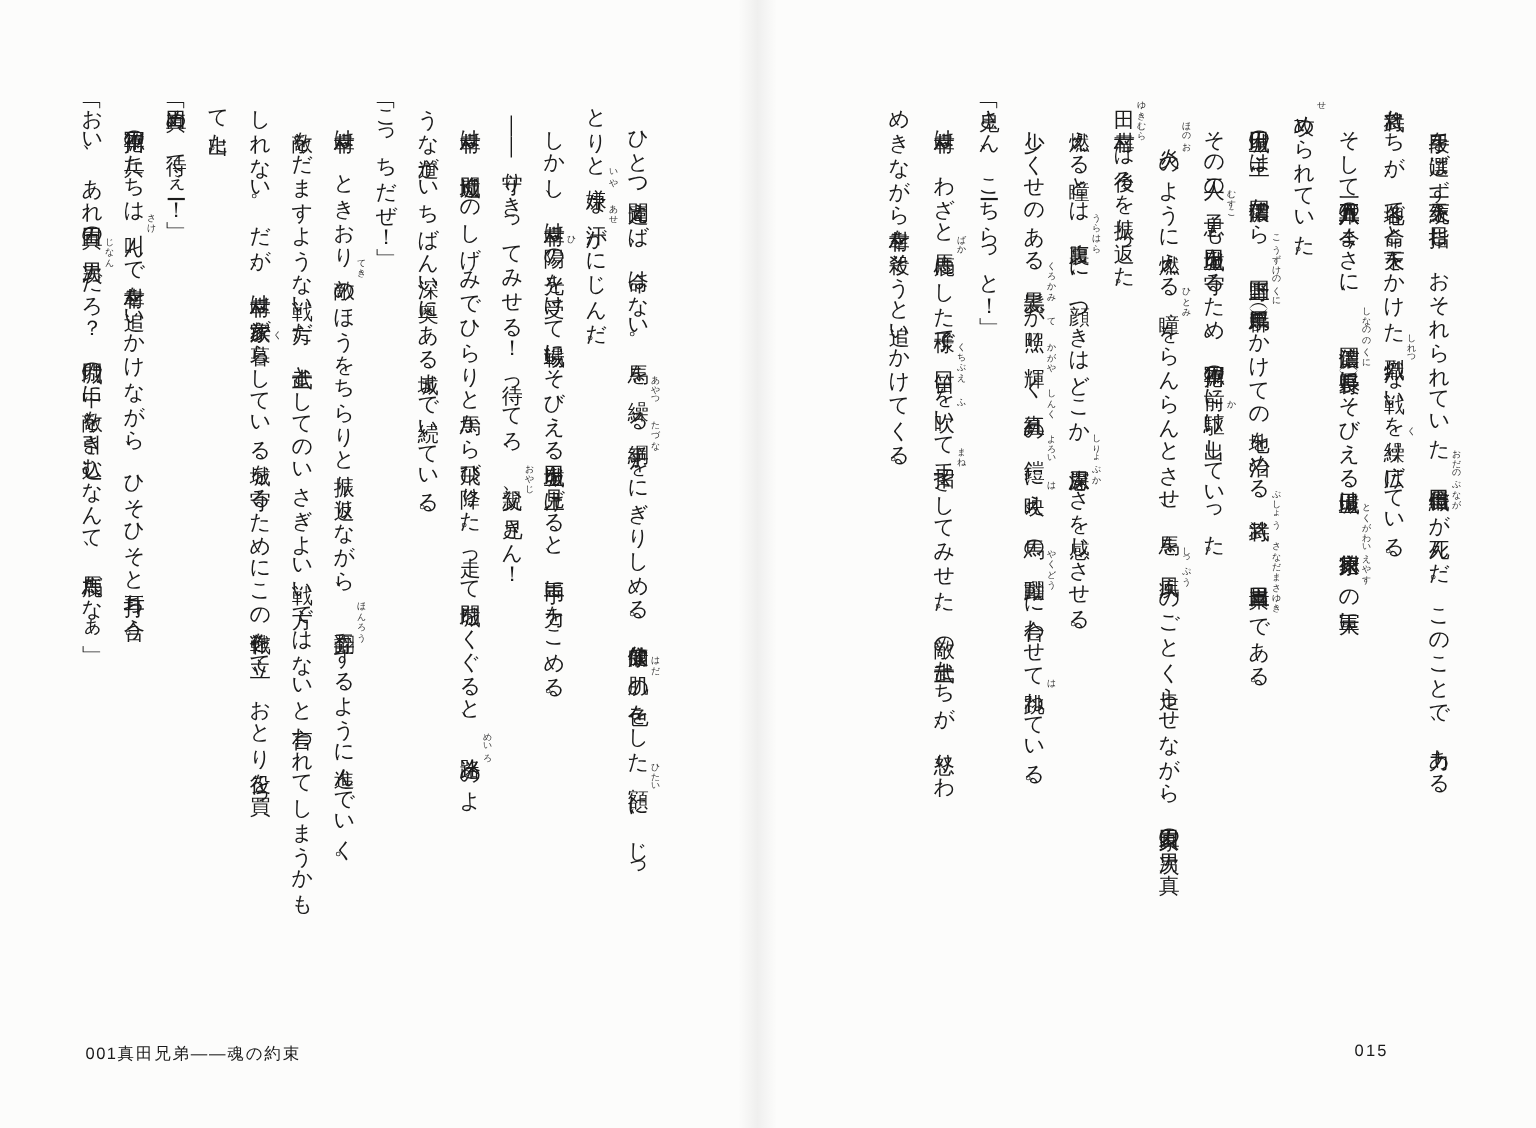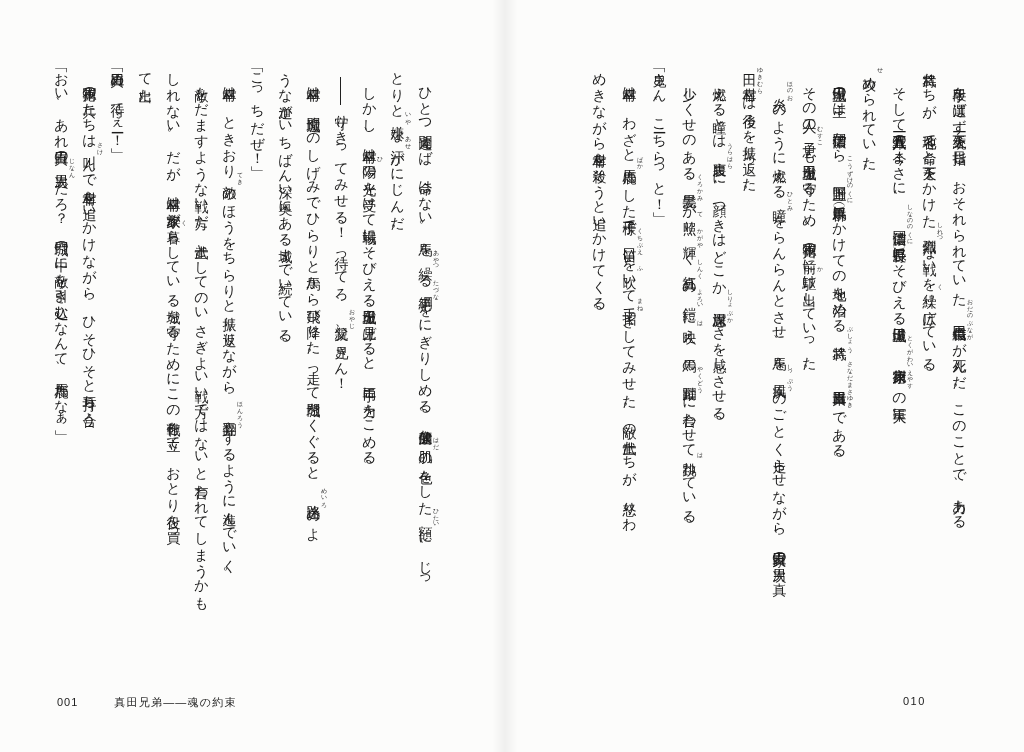--- a/index.html
+++ b/index.html
@@ -18,21 +18,21 @@
   }
   .page-right .page-text{right:49px;line-height:30px;}
   .page-left  .page-text{right:584px;line-height:28px;}
   .page-text p{margin:0;padding:0;white-space:nowrap;}
   .page-text p.indent{text-indent:14px;}
   ruby{ruby-align:center;}
   ruby rt{font-size:6px;letter-spacing:0;opacity:.92;}
   .footer{position:absolute;font-size:11px;color:#1b1b1b;white-space:nowrap;}
   .footer-right{left:903px;top:695px;letter-spacing:1.5px;}
   .footer-left{left:57px;top:695px;letter-spacing:1px;}
-  .footer-left .running-title{margin-left:36px;letter-spacing:1.2px;}
+  .footer-left .running-title{letter-spacing:1.2px;}
 </style>
 </head>
 <body>
 
 <div class="spread">
   <div class="gutter"></div>
 
   <section class="page page-right">
     <div class="page-text">
         <p class="indent">手段を選ばず天下統一を目指し、おそれられていた<ruby>織田信長<rt>おだのぶなが</rt></ruby>が死んだ。このことで、力ある</p>
@@ -42,21 +42,21 @@
         <p class="indent">上田城の主は、信濃国から<ruby>上野国<rt>こうずけのくに</rt></ruby>（群馬県）にかけての地を治める<ruby>武将<rt>ぶしょう</rt></ruby>、<ruby>真田昌幸<rt>さなだまさゆき</rt></ruby>である。</p>
         <p class="indent">その二人の<ruby>息子<rt>むすこ</rt></ruby>も上田城を守るため、徳川軍の前に<ruby>駆<rt>か</rt></ruby>け出していった。</p>
         <p class="indent"><ruby>炎<rt>ほのお</rt></ruby>のように燃える<ruby>瞳<rt>ひとみ</rt></ruby>をらんらんとさせ、馬を<ruby>疾風<rt>しっぷう</rt></ruby>のごとく走らせながら、真田家の次男、真</p>
         <p>田<ruby>幸村<rt>ゆきむら</rt></ruby>は後ろを振り返った。</p>
         <p class="indent">燃える瞳とは<ruby>裏腹<rt>うらはら</rt></ruby>に、顔つきはどこか<ruby>思慮深<rt>しりょぶか</rt></ruby>さを感じさせる。</p>
         <p class="indent">少しくせのある<ruby>黒髪<rt>くろかみ</rt></ruby>が<ruby>照<rt>て</rt></ruby>り<ruby>輝<rt>かがや</rt></ruby>く<ruby>真紅<rt>しんく</rt></ruby>の<ruby>鎧<rt>よろい</rt></ruby>に<ruby>映<rt>は</rt></ruby>え、馬の<ruby>躍動<rt>やくどう</rt></ruby>に合わせて<ruby>跳<rt>は</rt></ruby>ねている。</p>
         <p>「鬼さん、こーちらっと！」</p>
         <p class="indent">幸村は、わざと<ruby>馬鹿<rt>ばか</rt></ruby>にした様子で<ruby>口笛<rt>くちぶえ</rt></ruby>を<ruby>吹<rt>ふ</rt></ruby>いて手<ruby>招<rt>まね</rt></ruby>きしてみせた。敵の武士たちが、怒りわ</p>
         <p>めきながら幸村を殺そうと追いかけてくる。</p>
       </div>
-    <div class="footer footer-right">010</div>
+    <div class="footer footer-right">015</div>
   </section>
 
   <section class="page page-left">
     <div class="page-text">
         <p class="indent">ひとつ間違えば、命はない。馬を<ruby>繰<rt>あやつ</rt></ruby>る<ruby>手綱<rt>たづな</rt></ruby>をにぎりしめる。健康的な<ruby>肌<rt>はだ</rt></ruby>の色をした<ruby>額<rt>ひたい</rt></ruby>に、じっ</p>
         <p>とりと<ruby>嫌<rt>いや</rt></ruby>な<ruby>汗<rt>あせ</rt></ruby>がにじんだ。</p>
         <p class="indent">しかし、幸村は<ruby>陽<rt>ひ</rt></ruby>の光を受けて戦場にそびえる上田城を見上げると、両手に力をこめる。</p>
         <p class="indent">――守りきってみせる！　待ってろ、<ruby>親父<rt>おやじ</rt></ruby>、兄さん！</p>
         <p class="indent">幸村は、城門近くのしげみでひらりと馬から飛び降りた。走って城門をくぐると、<ruby>迷路<rt>めいろ</rt></ruby>のよ</p>
         <p>うな道がいちばん深い奥にある城まで続いている。</p>

